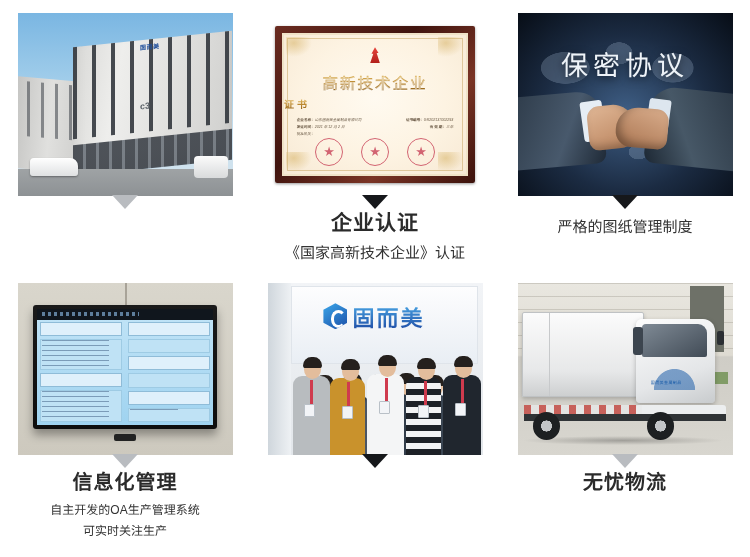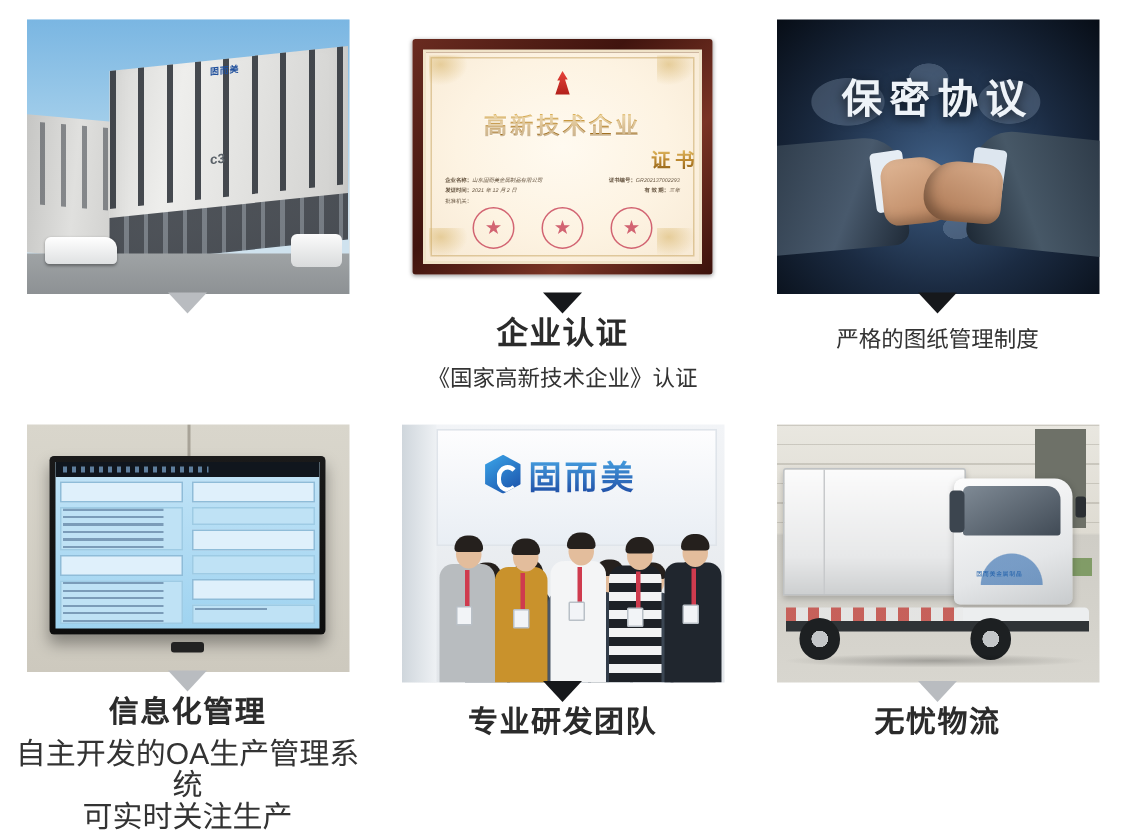--- a/index.html
+++ b/index.html
@@ -92,21 +92,21 @@
   }
   .subtitle {
     font-size: 15px;
     line-height: 21px;
     color: #333333;
     margin-top: 6px;
     padding: 0 4px;
     white-space: pre-line;
   }
   .row.bottom .title { font-size: 20px; }
-  .row.bottom .subtitle { font-size: 20px; margin-top: 5px; }
+  .row.bottom .subtitle { font-size: 12px; margin-top: 5px; }
 
   
   .ph-factory { background: linear-gradient(#8fc3e8 0%, #b9d9ef 38%, #c9d4d6 60%, #c2c6c6 100%); }
   .ph-factory .sky { position:absolute; inset:0; background: linear-gradient(#7ab6e2 0%, #a9d2ec 45%, #cfe2ee 70%); }
   .ph-factory .bldg-main {
     position:absolute; left:26%; top:14%; width:74%; height:70%;
     background: linear-gradient(100deg,#d8d8d6 0%,#eeeeec 28%,#e3e3e1 55%,#cfcfcd 100%);
     transform: skewY(-6deg);
     box-shadow: inset 0 -10px 14px rgba(0,0,0,.10);
   }
@@ -154,22 +154,22 @@
     background: radial-gradient(ellipse at 30% 30%, rgba(214,178,100,.55), rgba(214,178,100,0) 70%); }
   .cert-corn.tl{left:2px;top:2px;} .cert-corn.tr{right:2px;top:2px;}
   .cert-corn.bl{left:2px;bottom:2px;} .cert-corn.br{right:2px;bottom:2px;}
   .cert-flame { position:absolute; left:50%; top:9%; transform:translateX(-50%); width:14px; height:16px;
     background: linear-gradient(#e8453c,#b2201b); clip-path: polygon(50% 0,75% 35%,62% 35%,85% 100%,15% 100%,38% 40%,25% 40%);}
   .cert-title { position:absolute; left:0; right:0; top:26%; text-align:center;
     font-size:15.5px; font-weight:bold; letter-spacing:2px;
     background: linear-gradient(#f4d27a,#b8842c 55%,#8a5c17);
     -webkit-background-clip:text; background-clip:text; color:transparent;
     text-shadow: 0 1px 0 rgba(255,255,255,.5);}
-  .cert-sub { position:absolute; left:0; right:0; top:44%; text-align:right;
-    font-size:13px; font-weight:bold; letter-spacing:3px;
+  .cert-sub { position:absolute; left:0; right:0; top:44%; text-align:left;
+    font-size:10px; font-weight:bold; letter-spacing:3px;
     background: linear-gradient(#f4d27a,#b8842c 60%,#8a5c17);
     -webkit-background-clip:text; background-clip:text; color:transparent;}
   .cert-fields { position:absolute; left:7%; right:7%; top:59%; font-size:3.6px; color:#6b5a46; line-height:7px;}
   .cert-fields .r { display:flex; justify-content:space-between; }
   .cert-fields .r span { white-space:nowrap; }
   .cert-seals { position:absolute; left:0; right:0; bottom:6%; display:flex; justify-content:center; gap:18px;}
   .seal { width:26px; height:26px; border:1.4px solid #c9455a; border-radius:50%;
     display:flex; align-items:center; justify-content:center; color:#c9455a; font-size:13px; opacity:.82;}
 
   
@@ -177,21 +177,21 @@
   .ph-nda .map { position:absolute; inset:0; opacity:.28;
     background:
       radial-gradient(ellipse 40px 26px at 22% 30%, #9fb4cc 60%, transparent 62%),
       radial-gradient(ellipse 26px 34px at 16% 62%, #9fb4cc 60%, transparent 62%),
       radial-gradient(ellipse 22px 18px at 47% 22%, #9fb4cc 60%, transparent 62%),
       radial-gradient(ellipse 34px 24px at 72% 30%, #9fb4cc 60%, transparent 62%),
       radial-gradient(ellipse 20px 24px at 80% 70%, #9fb4cc 60%, transparent 62%),
       radial-gradient(ellipse 16px 12px at 56% 76%, #9fb4cc 60%, transparent 62%);
     filter: blur(.3px);}
   .ph-nda .nda-text { position:absolute; left:0; right:0; top:17%; text-align:center;
-    font-size:27px; font-weight:bold; color:#eef3f8; letter-spacing:5px;
+    font-size:27px; font-weight:normal; color:#eef3f8; letter-spacing:5px;
     text-shadow: 0 2px 8px rgba(0,0,0,.7);}
   .ph-nda .sleeveL { position:absolute; left:-4%; top:44%; width:44%; height:40%;
     background: linear-gradient(115deg,#2c3947,#48596c 60%,#1e2936); border-radius: 0 26px 10px 0; transform: rotate(-5deg);}
   .ph-nda .sleeveR { position:absolute; right:-4%; top:42%; width:44%; height:42%;
     background: linear-gradient(-115deg,#2a3643,#475867 60%,#1c2733); border-radius: 26px 0 0 10px; transform: rotate(6deg);}
   .ph-nda .cuffL { position:absolute; left:30%; top:48%; width:10%; height:22%; background:#e6edf4; transform: rotate(-8deg); border-radius:3px;}
   .ph-nda .cuffR { position:absolute; right:30%; top:47%; width:10%; height:23%; background:#dde6ef; transform: rotate(8deg); border-radius:3px;}
   .ph-nda .handL { position:absolute; left:33%; top:50%; width:22%; height:24%;
     background: linear-gradient(160deg,#e0b796,#b9825c); border-radius: 12px 22px 16px 10px; transform: rotate(-6deg);
     box-shadow: inset -4px -4px 8px rgba(0,0,0,.25);}
@@ -443,21 +443,20 @@
 
             <div class="p" style="left:80%;width:19%;height:75%;background:#20262e;"></div>
             <div class="head" style="left:86%;bottom:72%;"></div>
             <div class="lan" style="left:89%;bottom:47%;"></div>
             <div class="badge" style="left:86%;bottom:37%;"></div>
           </div>
         </div>
         <div class="notch dark"></div>
       </div>
       <div class="caption">
-        <div class="title">专业研发团队</div>
       </div>
     </div>
 
     <div class="cell">
       <div class="photo-wrap">
         <div class="photo ph-truck">
           <div class="bgwall"></div>
           <div class="door"></div>
           <div class="green"></div>
           <div class="box"></div>

